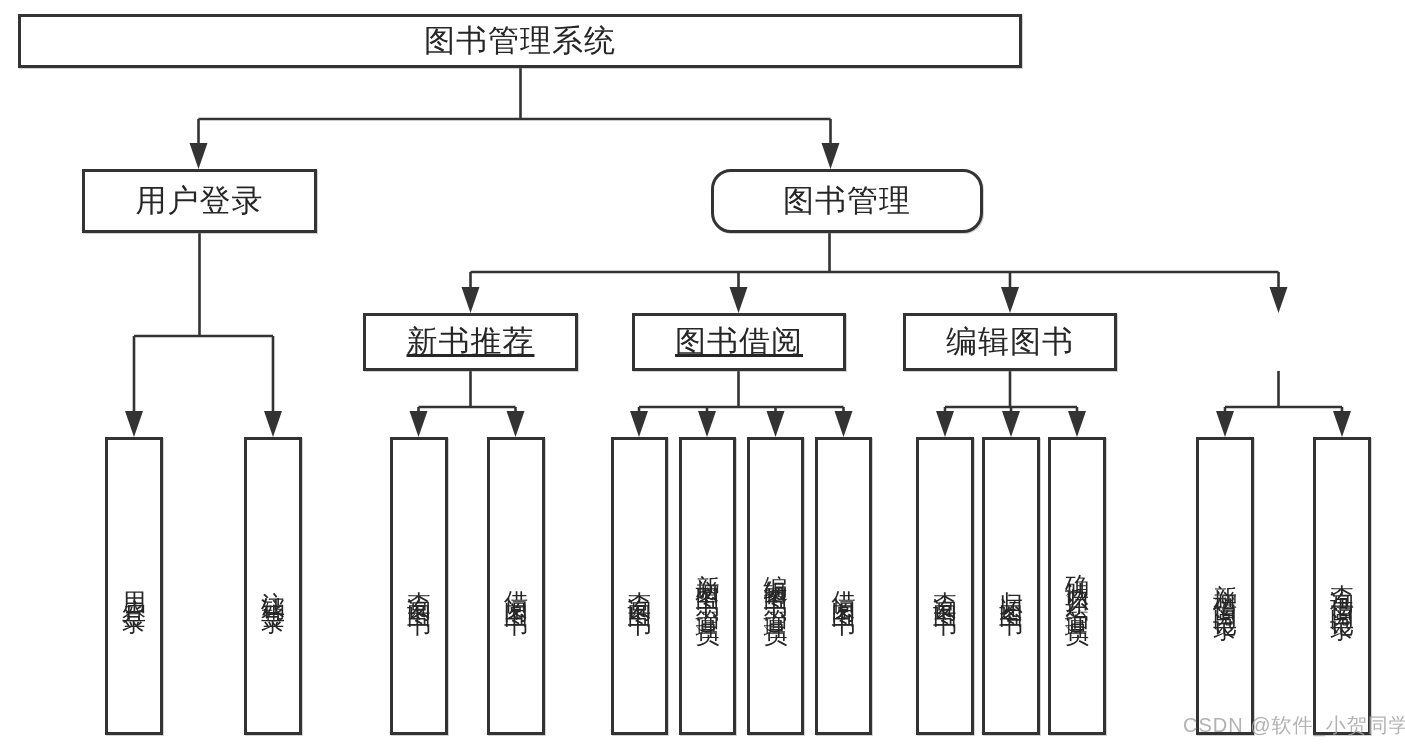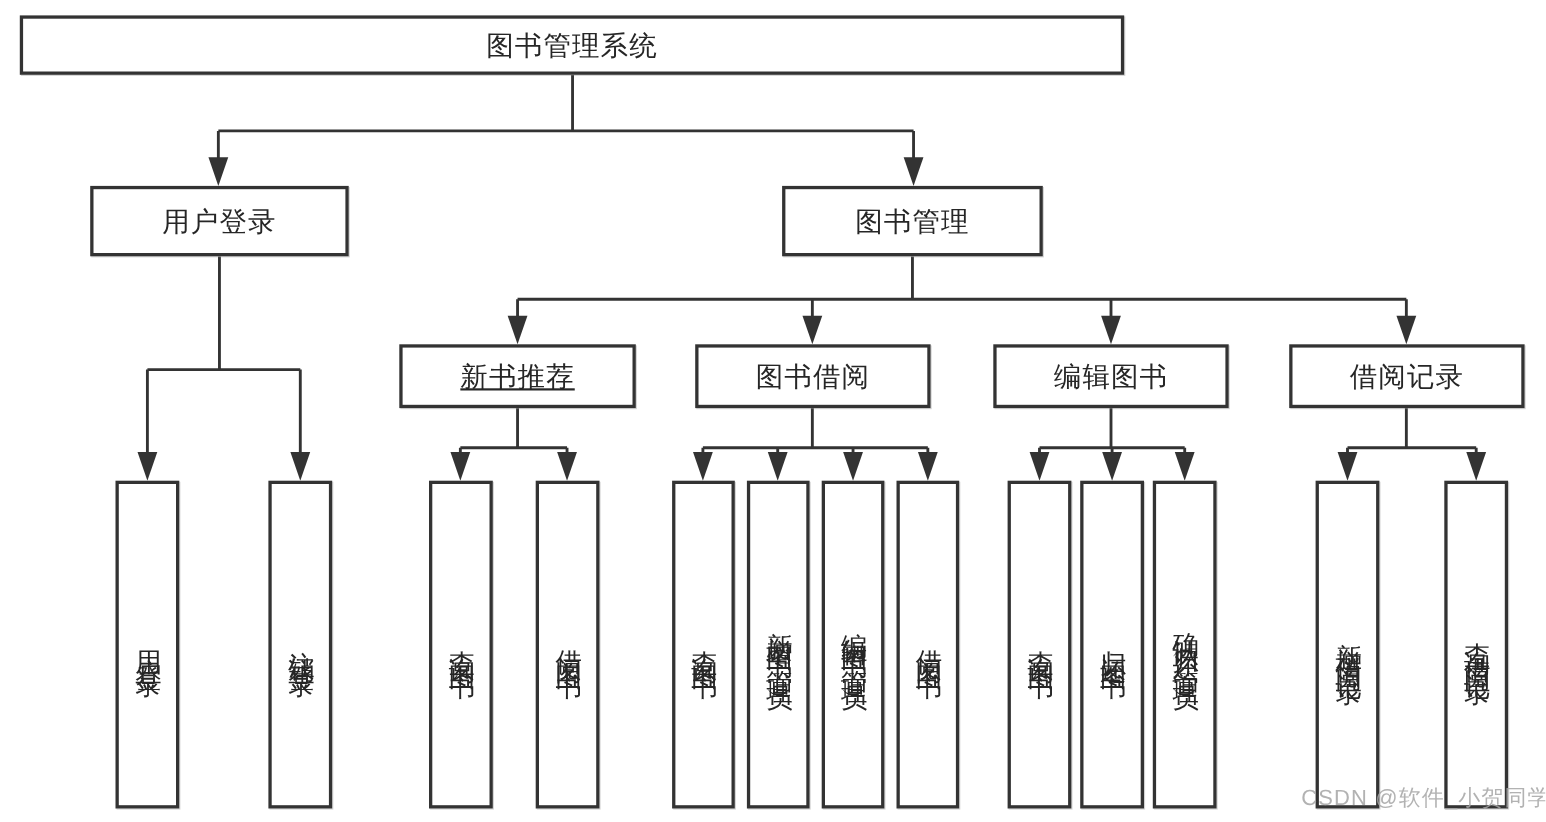--- a/index.html
+++ b/index.html
@@ -30,21 +30,21 @@
     box-sizing: border-box;
     background: #ffffff;
     border: 3px solid #333333;
     color: #262626;
     display: flex;
     align-items: center;
     justify-content: center;
     box-shadow: 1px 1px 0 rgba(130,130,130,0.35);
   }
   .h-node {
-    font-size: 25px;
+    font-size: 31px;
     letter-spacing: 1px;
     white-space: nowrap;
     text-align: center;
   }
   .v-node {
     writing-mode: vertical-rl;
     text-orientation: mixed;
     font-size: 24px;
     letter-spacing: 7px;
     line-height: 1;
@@ -115,35 +115,32 @@
     </g>
   </svg>
 
   <div class="node h-node" style="left:18px; top:14px; width:1004px; height:54px;">
     <span>图书管理系统</span>
   </div>
 
   <div class="node h-node" style="left:82px; top:169px; width:235px; height:64px;">
     <span>用户登录</span>
   </div>
-  <div class="node h-node" style="left:711px; top:169px; width:237px; height:64px;">
+  <div class="node h-node" style="left:711px; top:169px; width:272px; height:64px;border-radius:20px;">
     <span>图书管理</span>
   </div>
 
   <div class="node h-node" style="left:363px; top:313px; width:215px; height:58px;text-decoration:underline;">
     <span>新书推荐</span>
   </div>
-  <div class="node h-node" style="left:632px; top:313px; width:214px; height:58px;">
+  <div class="node h-node" style="left:632px; top:313px; width:214px; height:58px;text-decoration:underline;">
     <span>图书借阅</span>
   </div>
   <div class="node h-node" style="left:903px; top:313px; width:214px; height:58px;">
     <span>编辑图书</span>
-  </div>
-  <div class="node h-node" style="left:1172px; top:313px; width:214px; height:58px;">
-    <span>借阅记录</span>
   </div>
 
   <div class="node v-node" style="left:105px; top:437px; width:58px; height:298px;">
     <span>用户登录</span>
   </div>
   <div class="node v-node" style="left:244px; top:437px; width:58px; height:298px;">
     <span>注销登录</span>
   </div>
 
   <div class="node v-node" style="left:390px; top:437px; width:58px; height:298px;">

